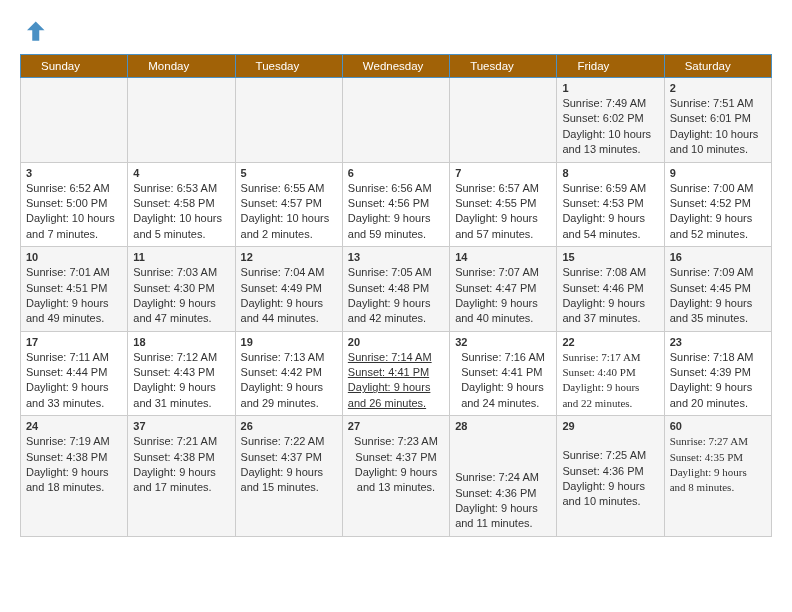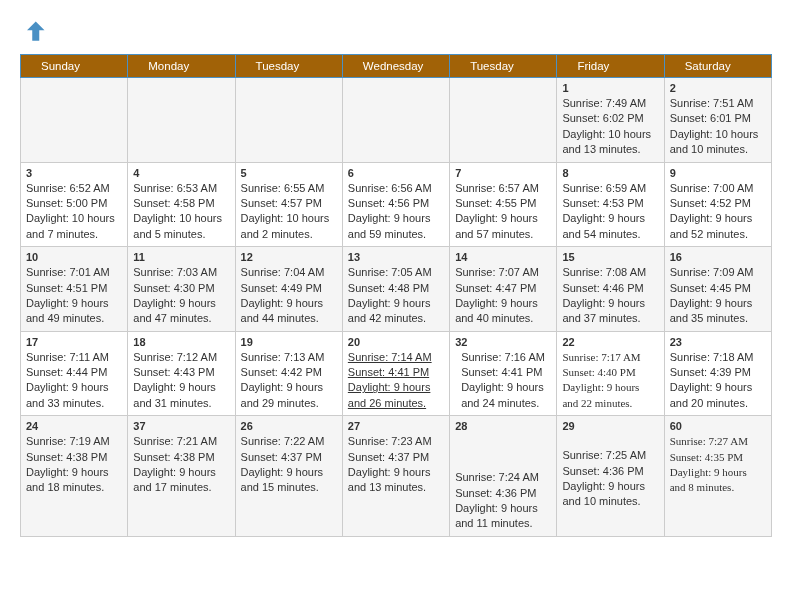--- a/index.html
+++ b/index.html
@@ -322,21 +322,21 @@
           </td>
           <td>
             <span class="day-num">26</span>
             <div class="day-info" style="white-space: pre-line;">Sunrise: 7:22 AM
 Sunset: 4:37 PM
 Daylight: 9 hours
 and 15 minutes.</div>
           </td>
           <td>
             <span class="day-num">27</span>
-            <div class="day-info" style="white-space: pre-line;">Sunrise: 7:23 AM
+            <div class="day-info" style="white-space: pre-line; text-align: center;">Sunrise: 7:23 AM
 Sunset: 4:37 PM
 Daylight: 9 hours
 and 13 minutes.</div>
           </td>
           <td>
             <span class="day-num">28</span>
             <div class="day-info" style="white-space: pre-line; margin-top: 38px;">Sunrise: 7:24 AM
 Sunset: 4:36 PM
 Daylight: 9 hours
 and 11 minutes.</div>

